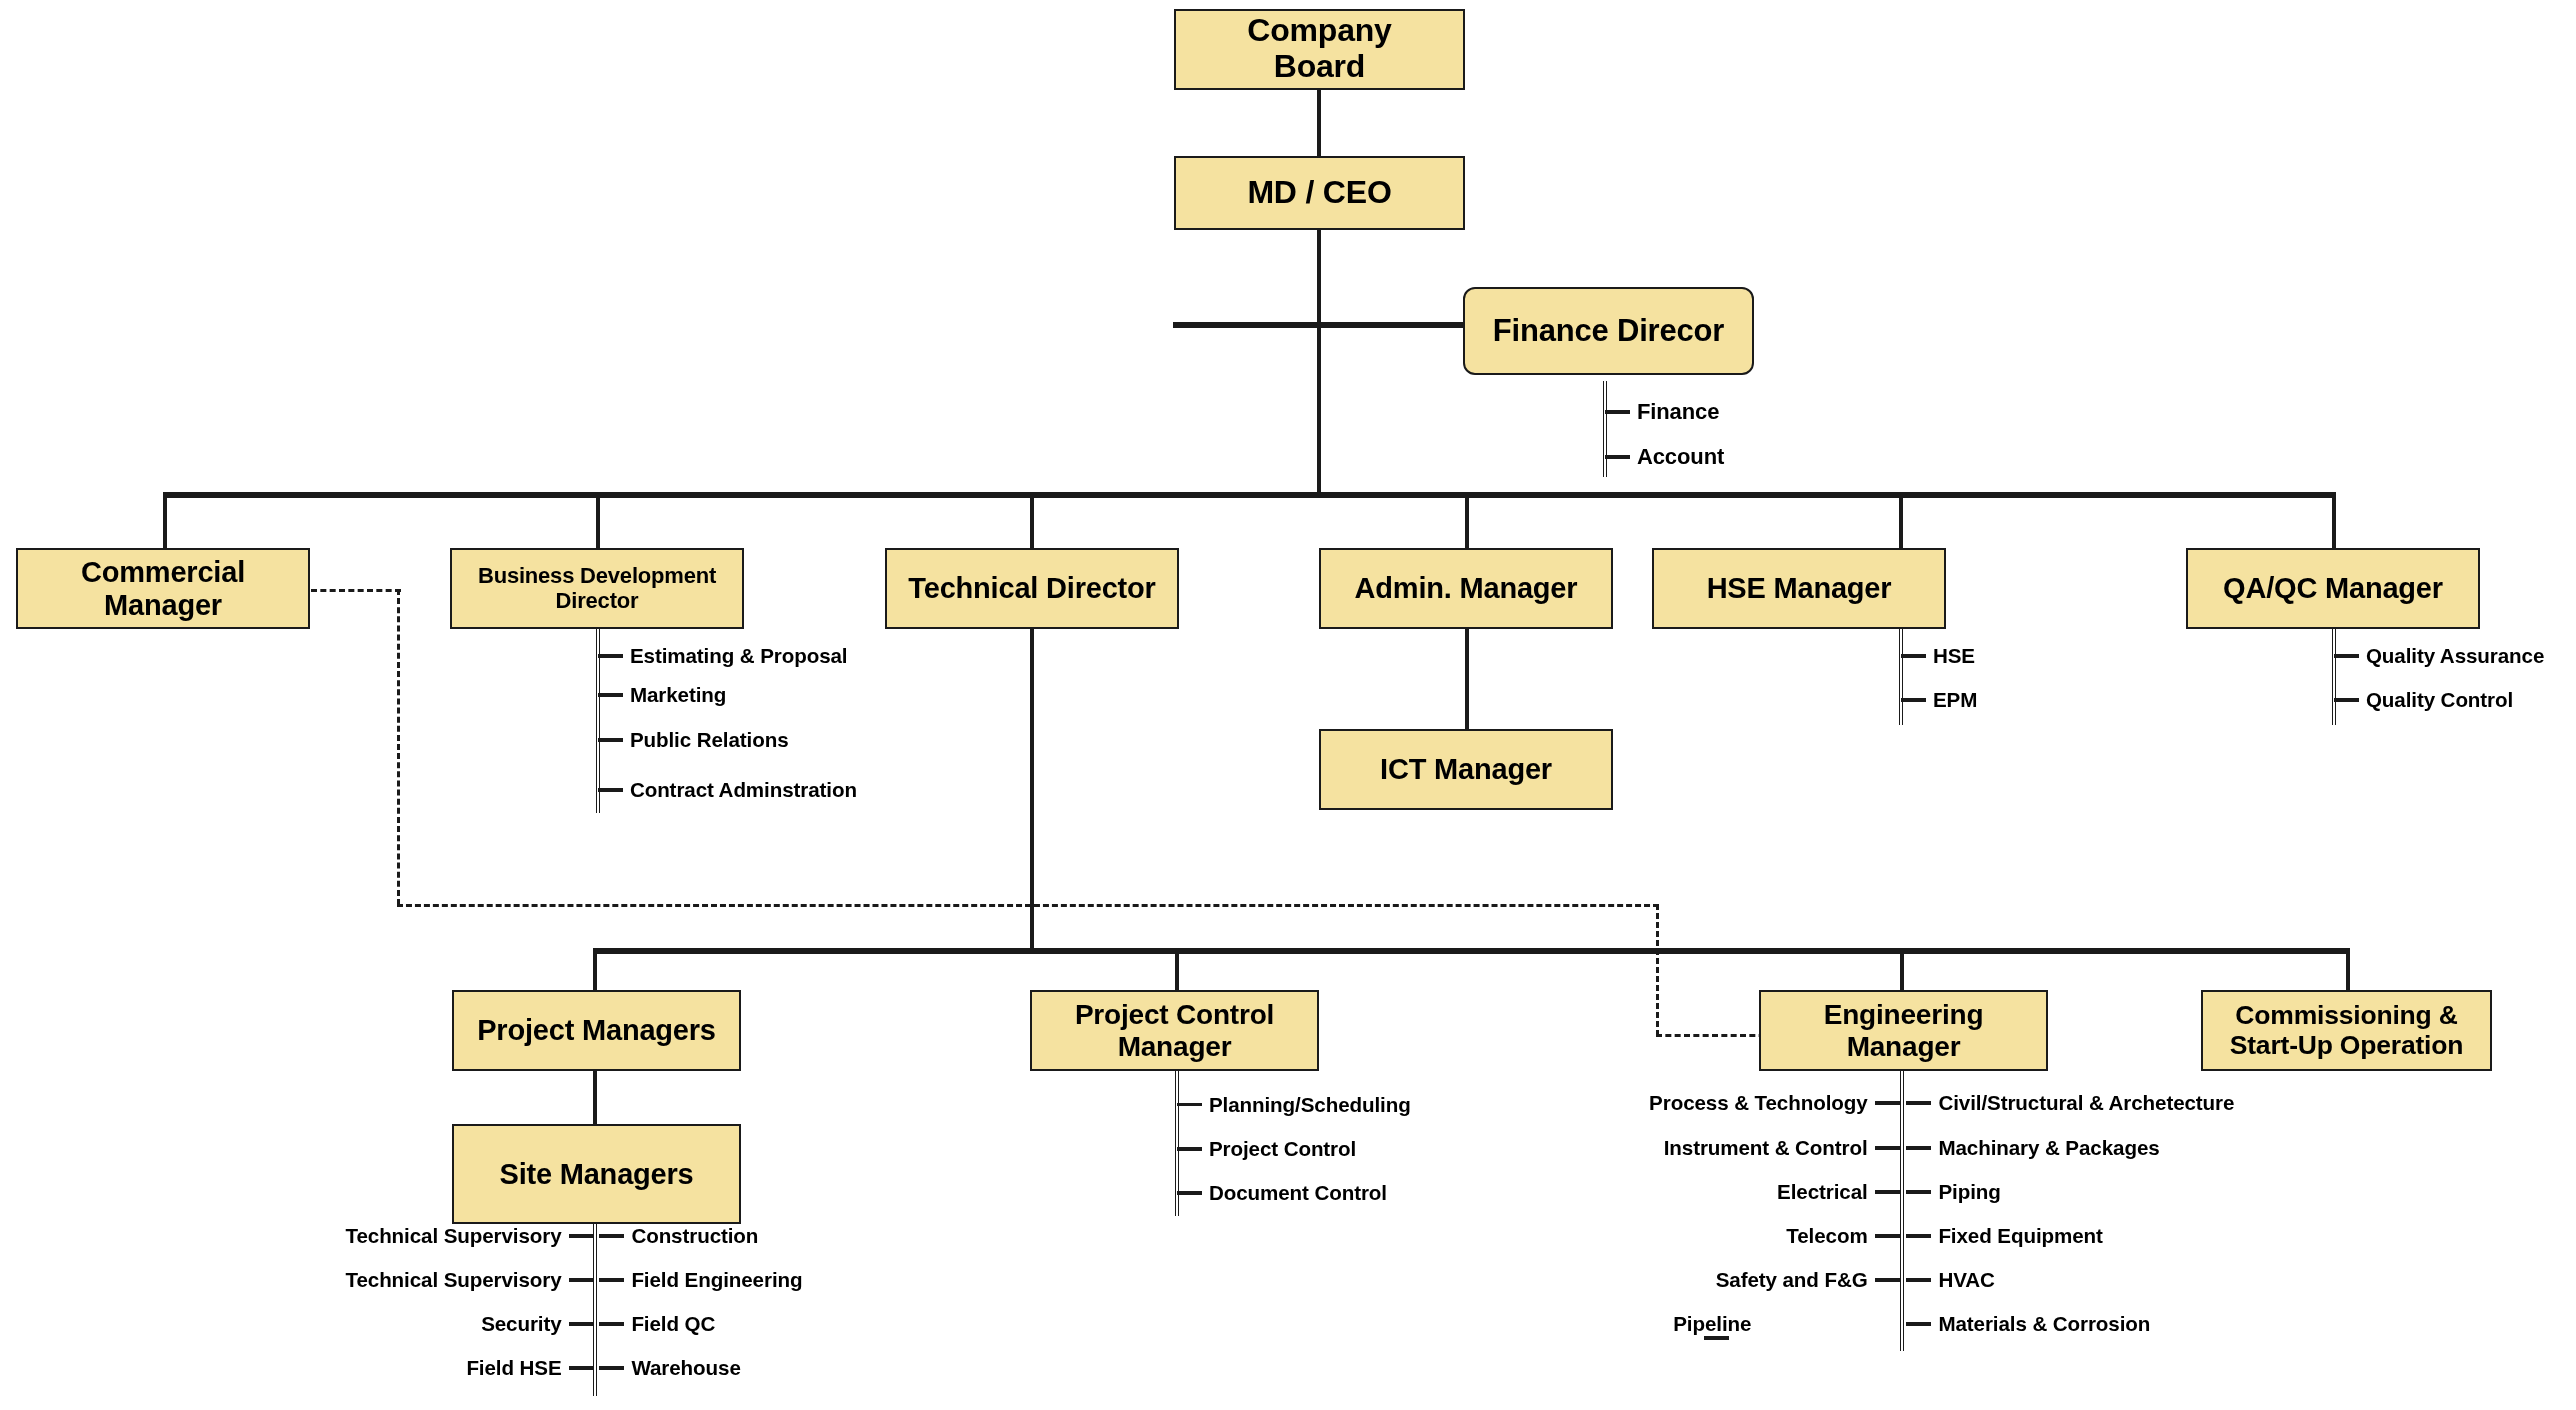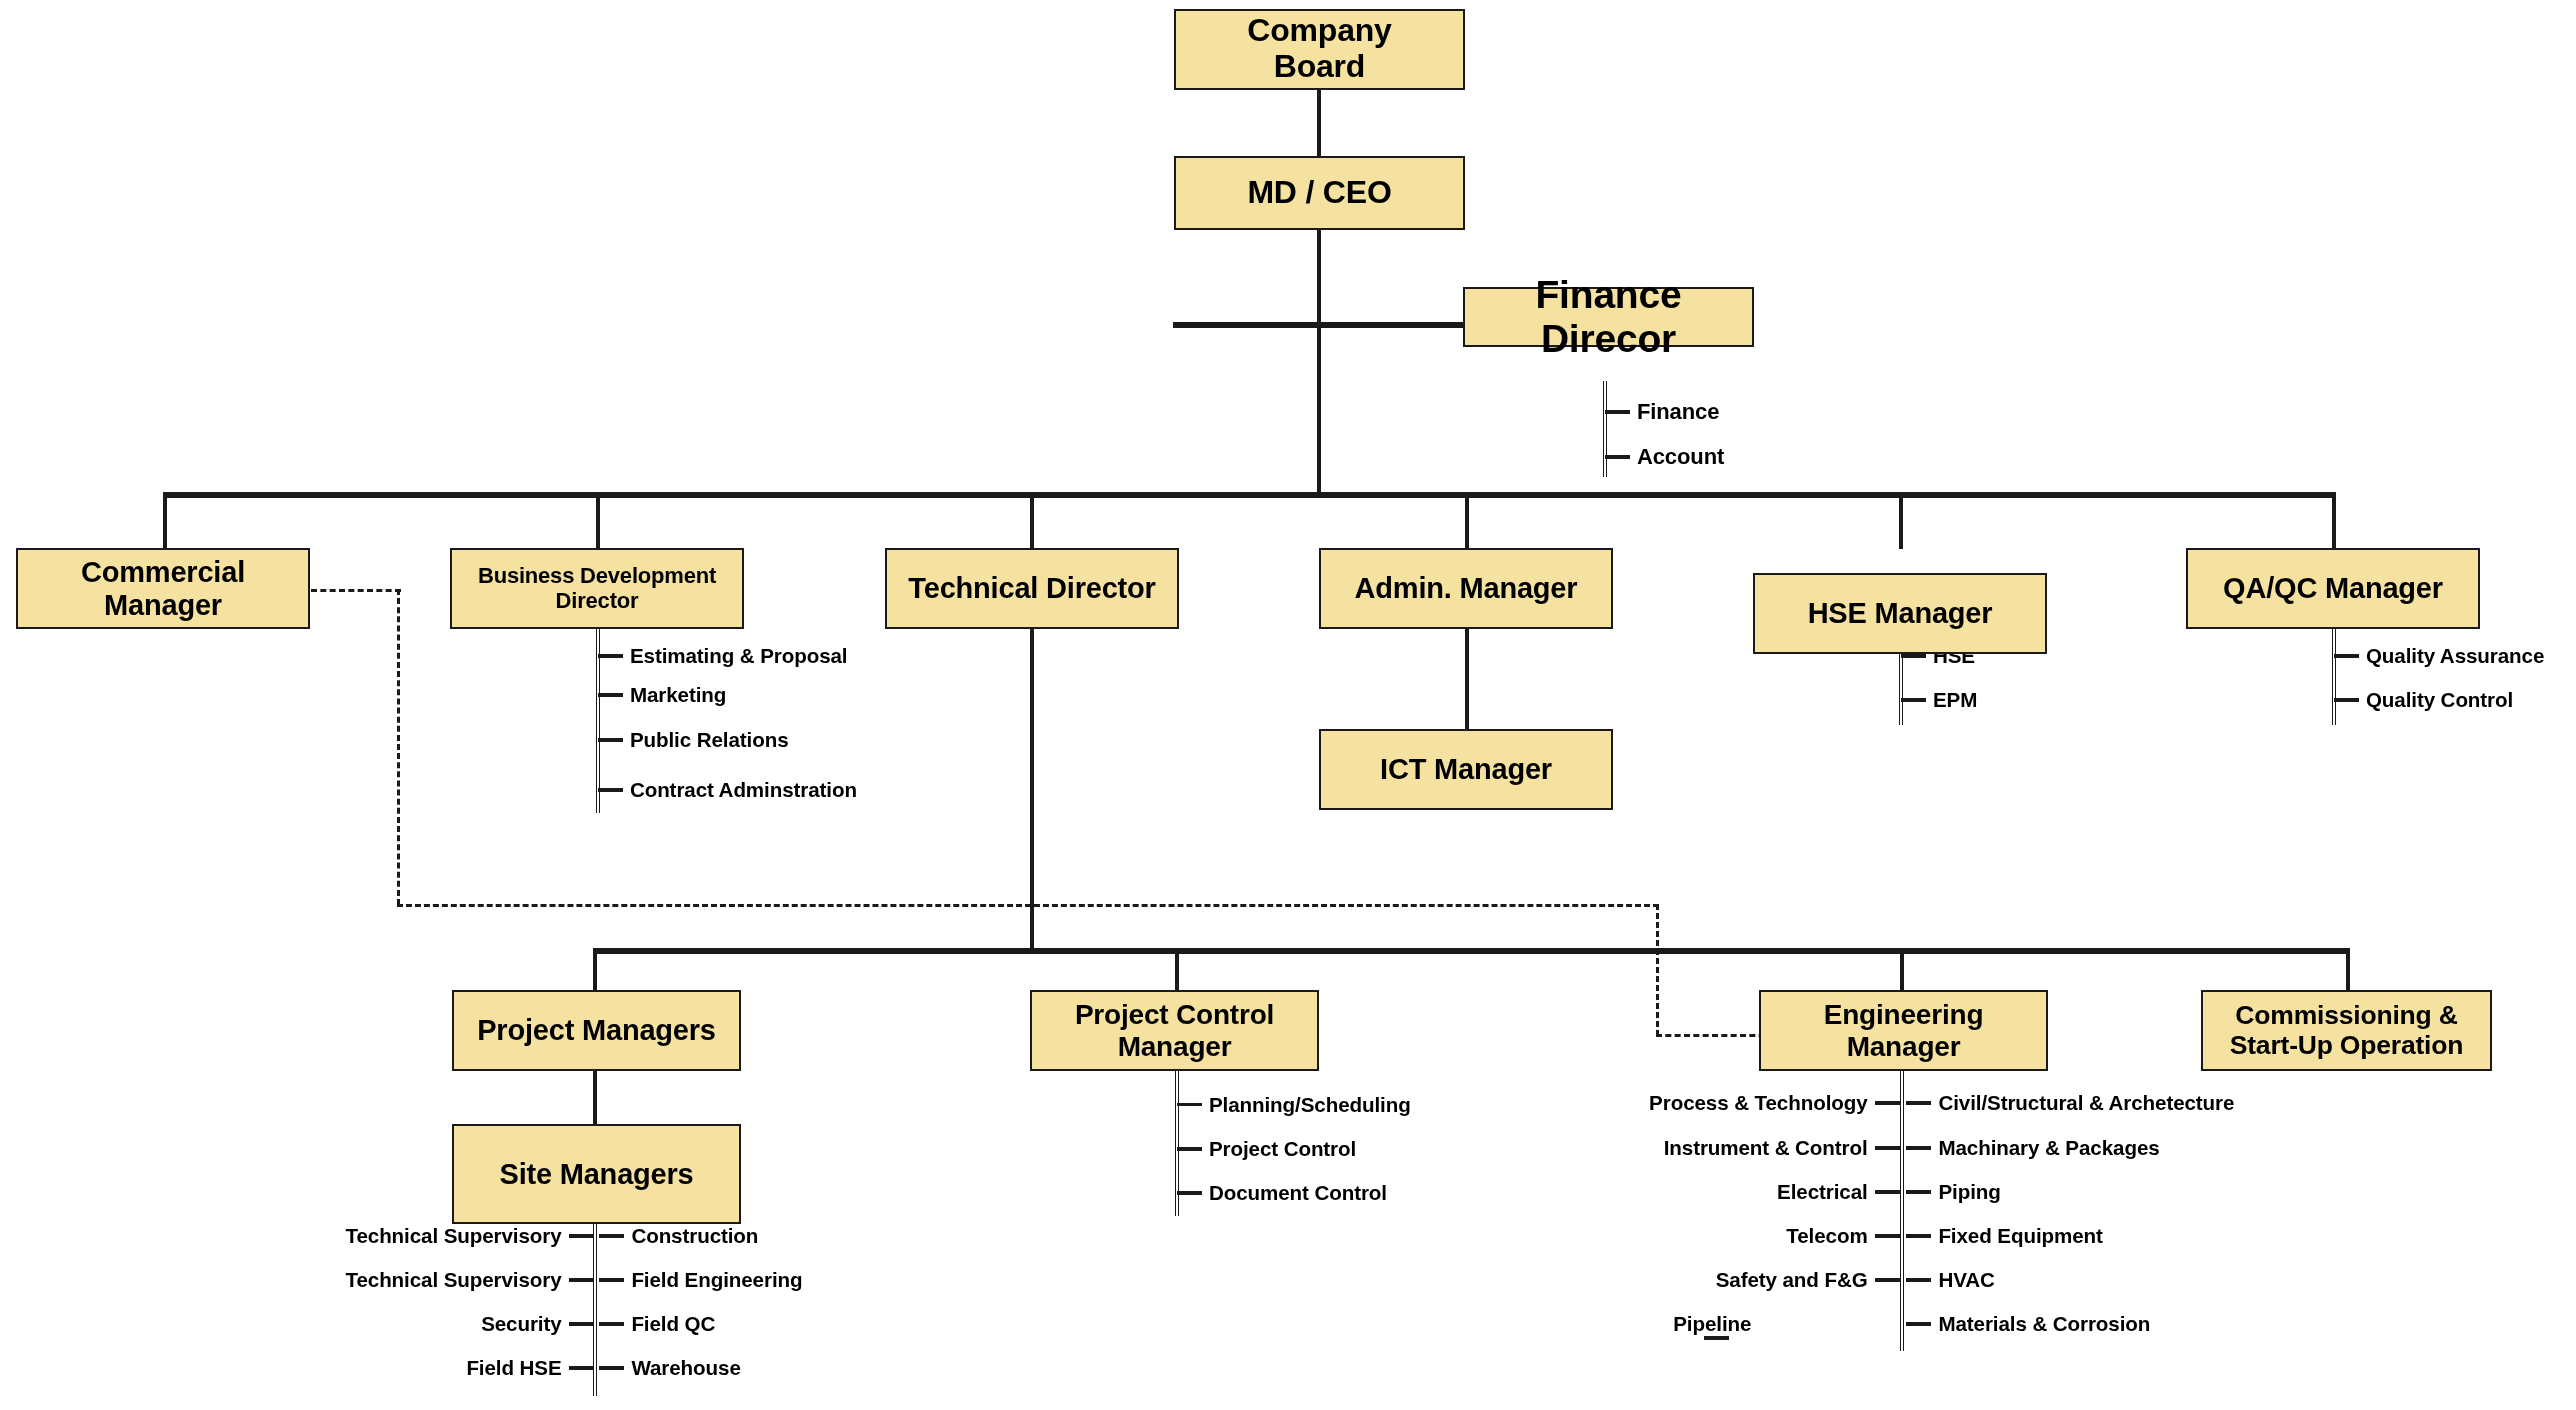--- a/index.html
+++ b/index.html
@@ -112,21 +112,21 @@
 
   <div class="vline" style="left:1317px; top:87px; height:74px;"></div>
 
   <div class="box" style="left:1174px; top:156px; width:291px; height:74px; font-size:32px;">
     <span>MD / CEO</span>
   </div>
 
   <div class="vline" style="left:1317px; top:227px; height:269px;"></div>
 
 
-  <div class="box" style="left:1463px; top:287px; width:291px; height:60px; font-size:39px;">
+  <div class="box" style="left:1463px; top:287px; width:291px; height:88px; font-size:31px;border-radius:12px;">
     <span>Finance Direcor</span>
   </div>
 
   <div class="hline thick" style="left:1173px; top:322px; width:291px;"></div>
 
   <div class="subtree" style="left:1603px; top:381px; width:309px; height:96px;">
     <div class="spine" style="left:0;"></div>
     <div class="subitem" style="left:1.5px; top:17.7px; font-size:22px;">
       <span class="stub"></span>
       <span class="slabel">Finance</span>
@@ -187,21 +187,21 @@
 
   <div class="box" style="left:1319px; top:548px; width:294px; height:81px; font-size:29px;">
     <span>Admin. Manager</span>
   </div>
   <div class="vline" style="left:1465px; top:629px; height:103px;"></div>
 
   <div class="box" style="left:1319px; top:729px; width:294px; height:81px; font-size:29px;">
     <span>ICT Manager</span>
   </div>
 
-  <div class="box" style="left:1753px; top:548px; width:294px; height:81px; font-size:29px;margin-top:25px;">
+  <div class="box" style="left:1652px; top:548px; width:294px; height:81px; font-size:29px;">
     <span>HSE Manager</span>
   </div>
   <div class="subtree" style="left:1899px; top:629px; width:294px; height:96px;">
     <div class="spine" style="left:0;"></div>
     <div class="subitem" style="left:1.5px; top:14.7px; font-size:20.6px;">
       <span class="stub"></span>
       <span class="slabel">HSE</span>
     </div>
     <div class="subitem" style="left:1.5px; top:59px; font-size:20.6px;">
       <span class="stub"></span>

